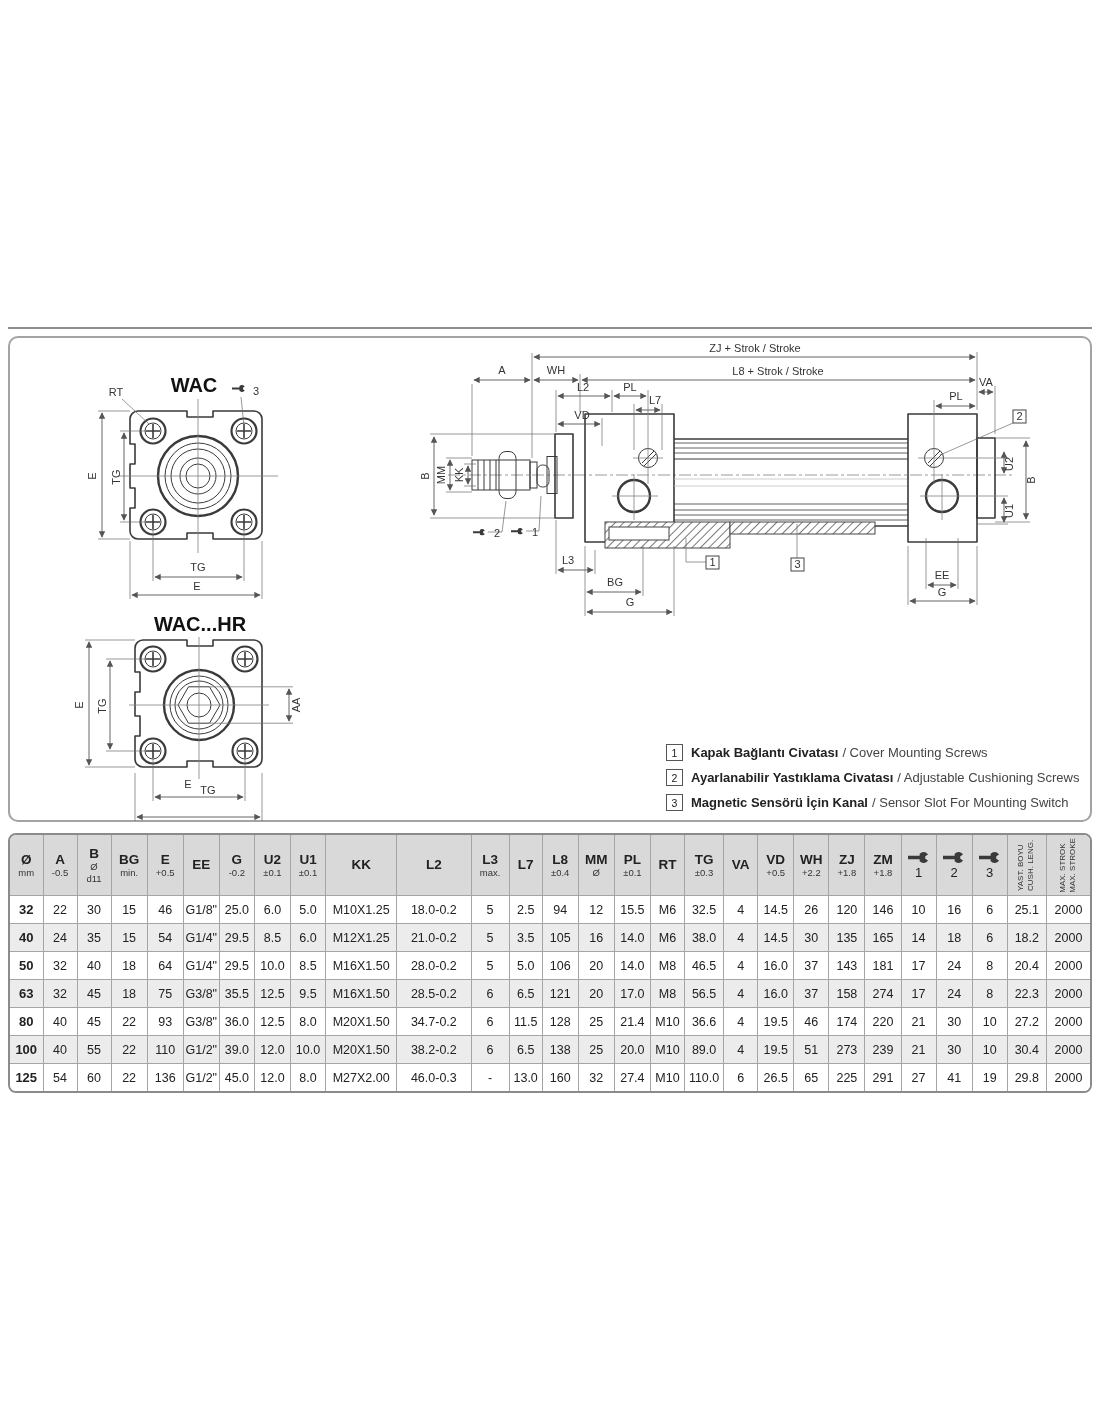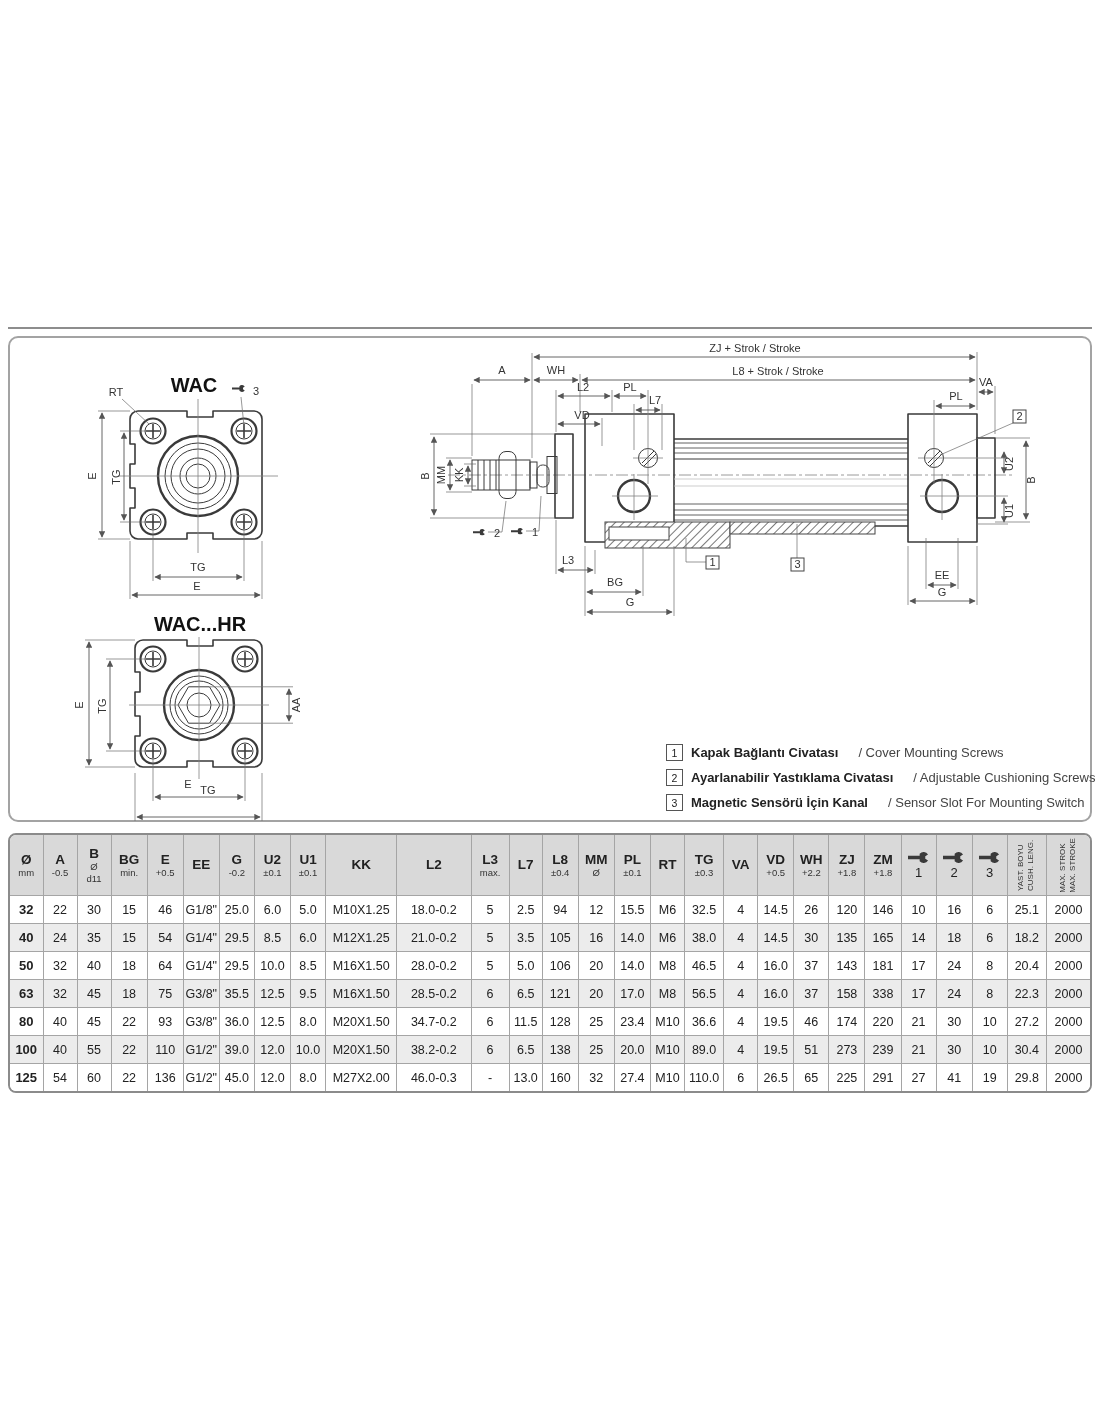--- a/index.html
+++ b/index.html
@@ -18,21 +18,21 @@
   .ext{stroke:#6a6a6a;stroke-width:0.7;fill:none;}
   .dt{font-size:11px;fill:#333;}
   .ttl{font-size:20px;font-weight:bold;fill:#111;}
   .boxlab{fill:#fff;stroke:#444;stroke-width:1;}
   
   .legend{position:absolute;left:656px;top:406px;}
   .legend-row{display:flex;align-items:center;margin-bottom:8px;}
   .legend-num{width:15px;height:15px;border:1px solid #555;background:#fff;font-size:10.5px;
               display:flex;align-items:center;justify-content:center;margin-right:8px;flex:0 0 auto;}
   .legend-tr{font-weight:bold;font-size:13px;white-space:nowrap;}
-  .legend-en{font-size:13px;color:#444;margin-left:20px;white-space:nowrap;}
+  .legend-en{font-size:13px;color:#444;margin-left:4px;white-space:nowrap;}
   
   .tbl-wrap{position:absolute;left:8px;top:833px;width:1084px;box-sizing:border-box;
             border:2px solid #8b8b8b;border-radius:8px;overflow:hidden;background:#fff;}
   table{width:100%;border-collapse:collapse;table-layout:fixed;}
   th,td{border:1px solid #a5a5a5;text-align:center;padding:0;overflow:hidden;}
   tr :first-child{border-left:none;}
   tr :last-child{border-right:none;}
   thead th{border-top:none;}
   tbody tr:last-child td{border-bottom:none;}
   th{background:#d9d9d9;height:60px;vertical-align:middle;font-weight:normal;}
@@ -624,21 +624,21 @@
           <td>6.5</td>
           <td>121</td>
           <td>20</td>
           <td>17.0</td>
           <td>M8</td>
           <td>56.5</td>
           <td>4</td>
           <td>16.0</td>
           <td>37</td>
           <td>158</td>
-          <td>338</td>
+          <td>274</td>
           <td>17</td>
           <td>24</td>
           <td>8</td>
           <td>22.3</td>
           <td>2000</td>
         </tr>
         <tr>
           <td class="c0">80</td>
           <td>40</td>
           <td>45</td>
@@ -647,21 +647,21 @@
           <td>G3/8"</td>
           <td>36.0</td>
           <td>12.5</td>
           <td>8.0</td>
           <td>M20X1.50</td>
           <td>34.7-0.2</td>
           <td>6</td>
           <td>11.5</td>
           <td>128</td>
           <td>25</td>
-          <td>23.4</td>
+          <td>21.4</td>
           <td>M10</td>
           <td>36.6</td>
           <td>4</td>
           <td>19.5</td>
           <td>46</td>
           <td>174</td>
           <td>220</td>
           <td>21</td>
           <td>30</td>
           <td>10</td>

